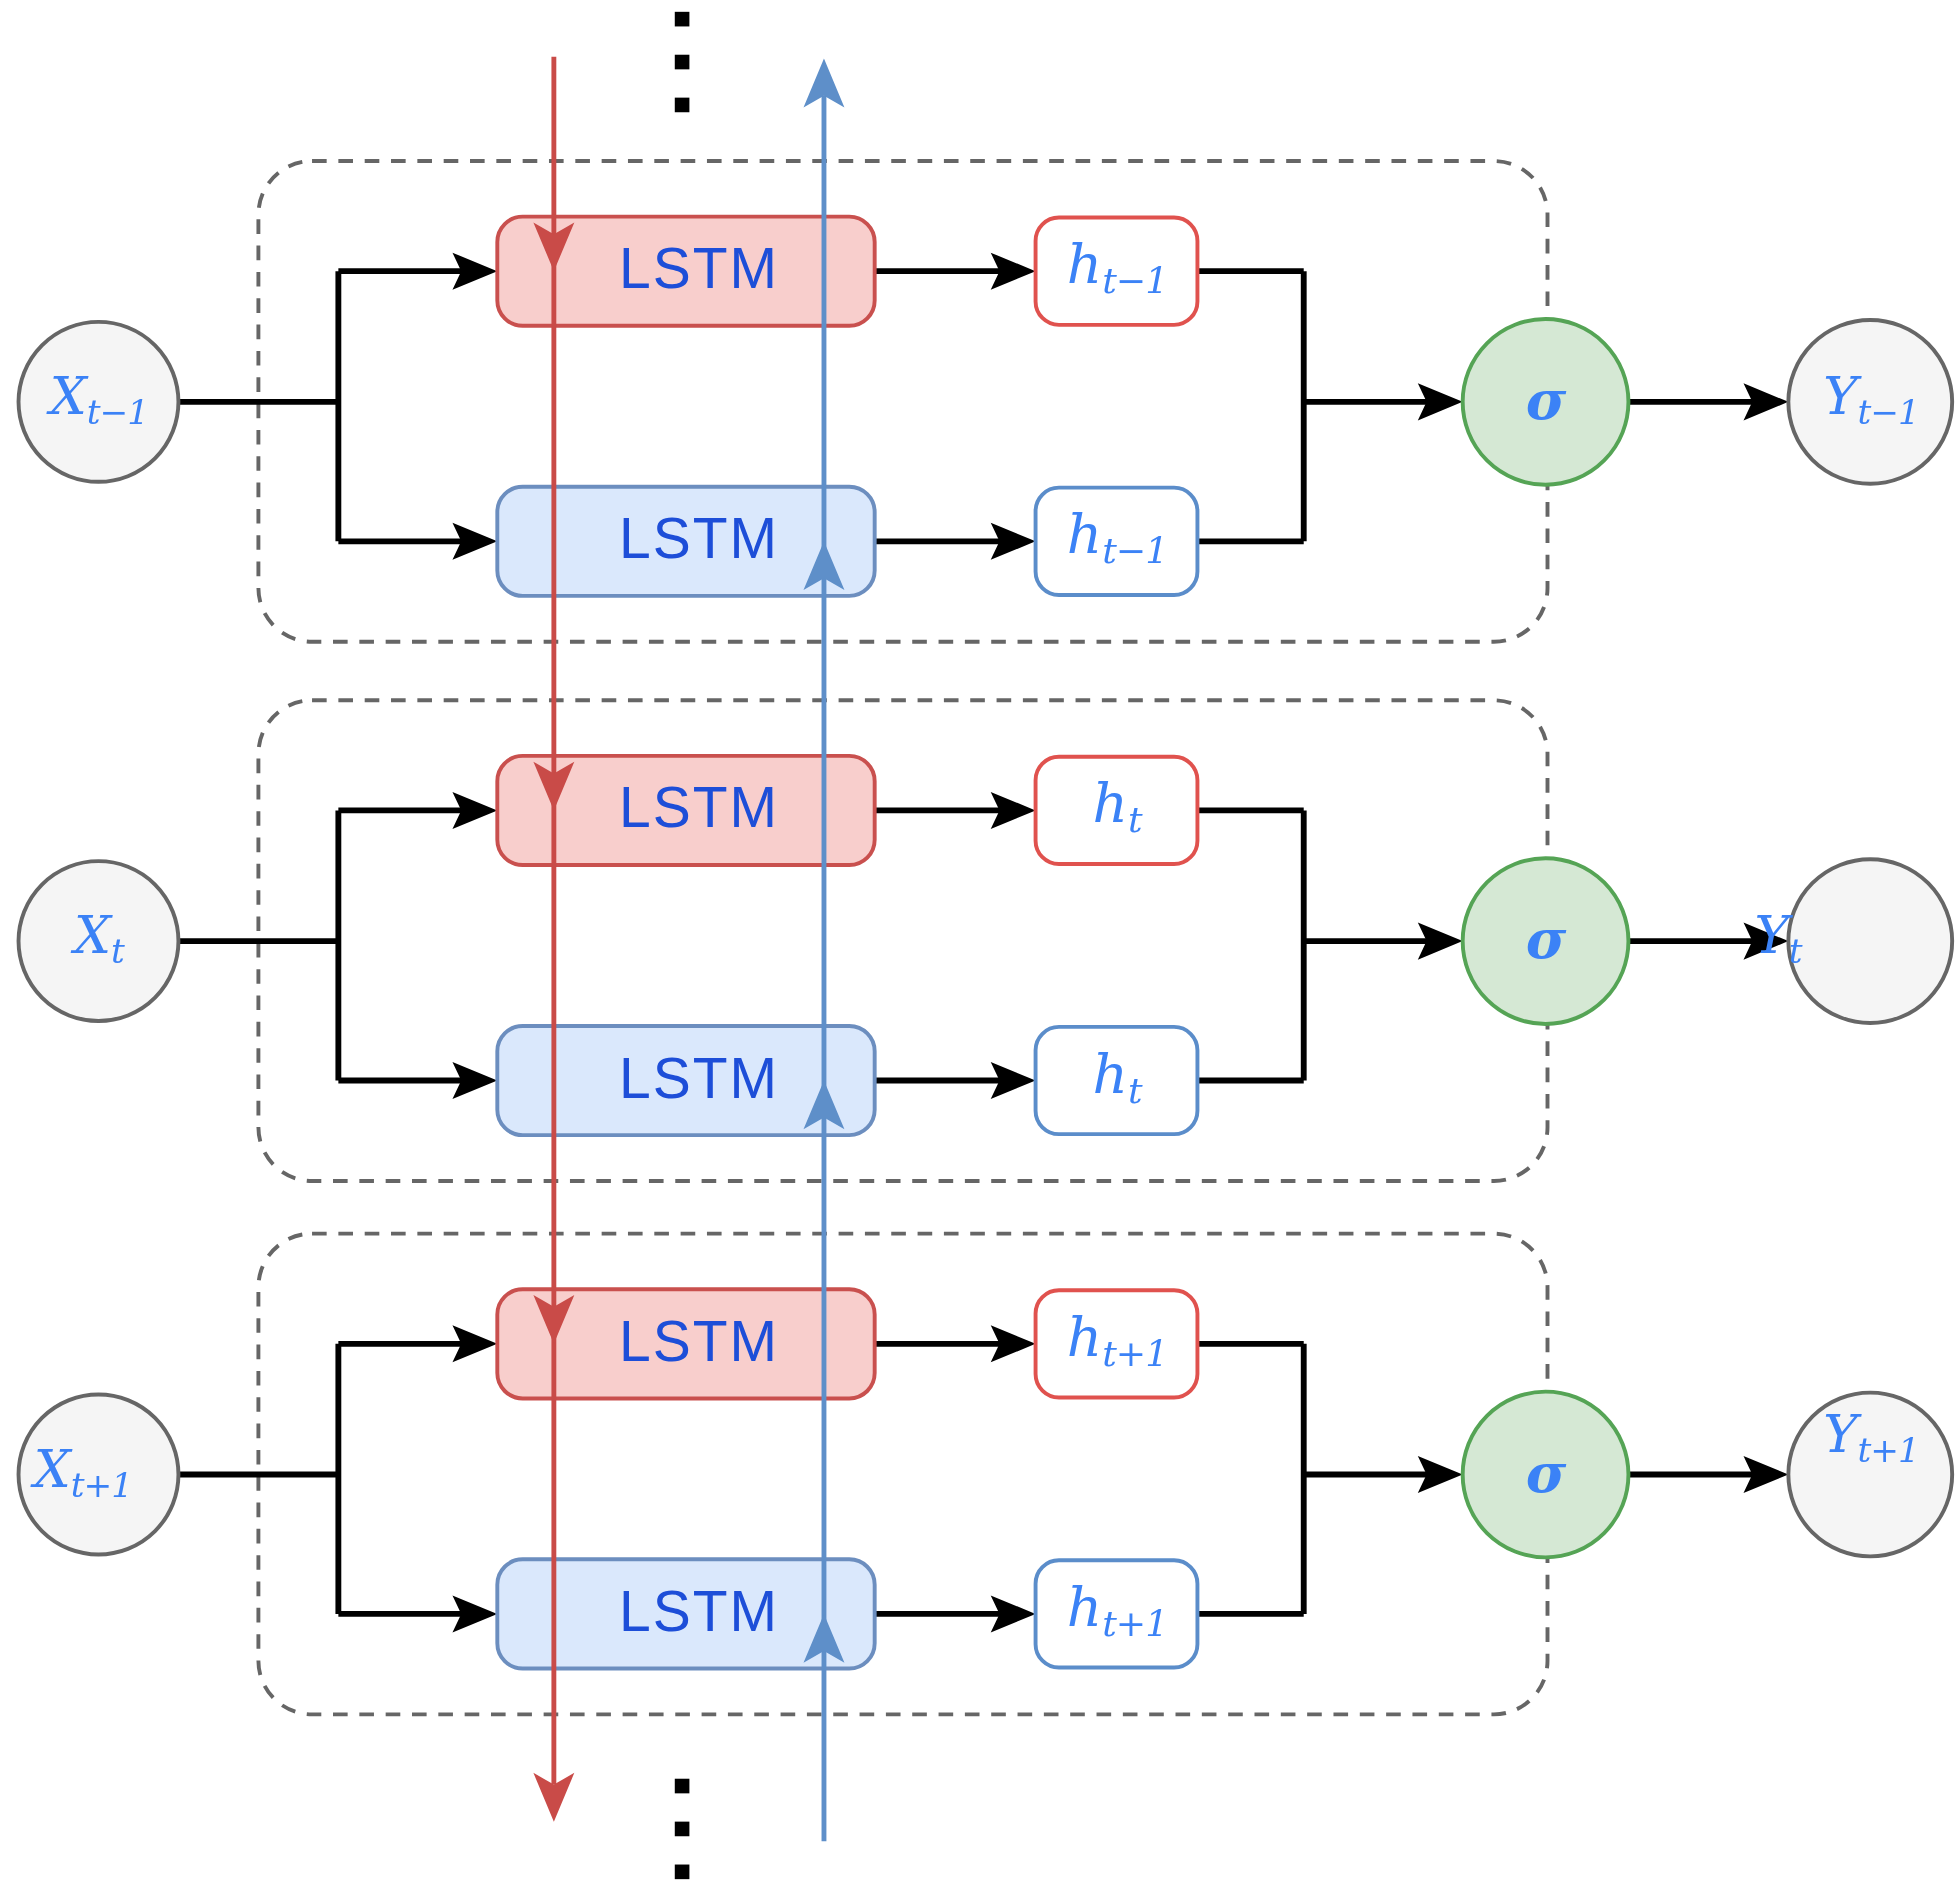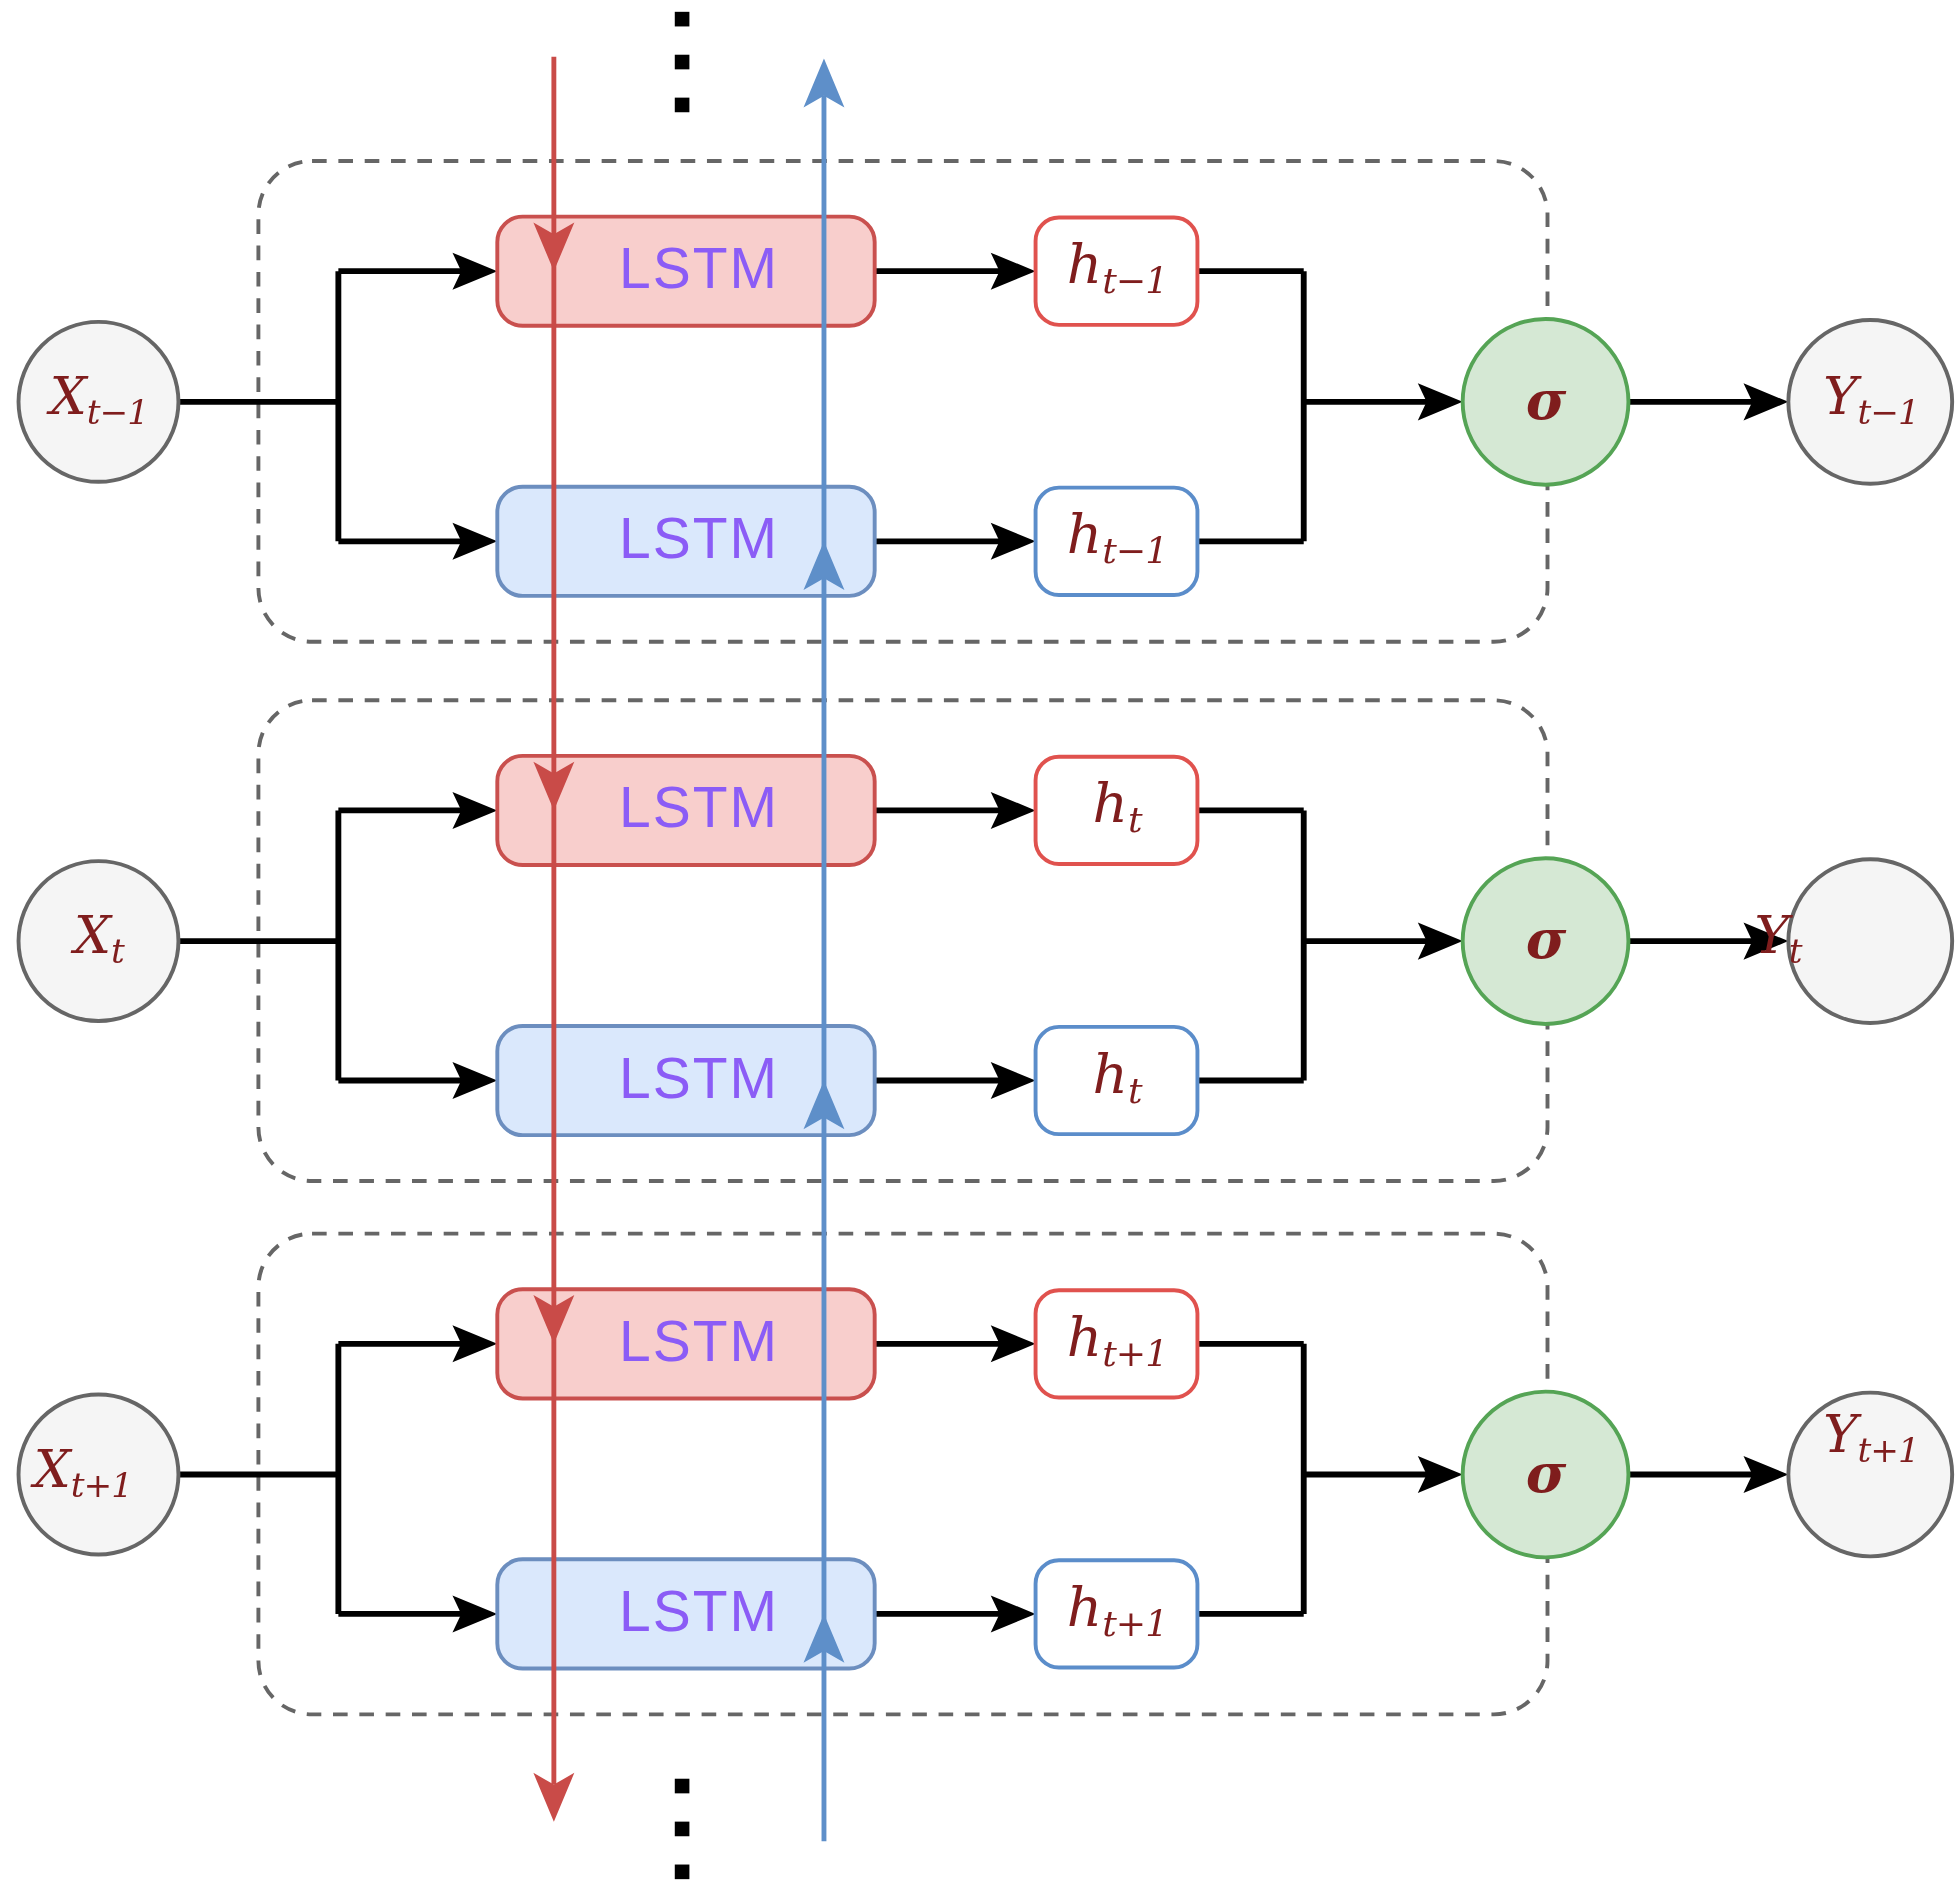--- a/index.html
+++ b/index.html
@@ -18,28 +18,28 @@
   .lstm-r{fill:#f8cecc;stroke:#c9504e;stroke-width:4;}
   .lstm-b{fill:#dae8fc;stroke:#6c8ebf;stroke-width:4;}
   .hbox-r{fill:#ffffff;stroke:#e0524e;stroke-width:4;}
   .hbox-b{fill:#ffffff;stroke:#5b8dca;stroke-width:4;}
   .gnode{fill:#f5f5f5;stroke:#666666;stroke-width:4;}
   .snode{fill:#d5e8d4;stroke:#55a455;stroke-width:4;}
   .dot{fill:#000000;}
 
   
   .lbl{position:absolute;transform:translate(-50%,-54%);white-space:nowrap;
-       color:#7f1d1d;line-height:1;}
+       color:#3b82f6;line-height:1;}
   .math{font-family:"DejaVu Serif", serif;font-style:italic;}
   .math sub{font-size:0.66em;font-style:italic;vertical-align:-0.28em;letter-spacing:-1px;}
   .xy-lbl{font-size:52px;}
   .h-lbl{font-size:55px;}
   .sigma-lbl{font-size:55px;font-weight:600;}
   .lstm-lbl{font-family:"Liberation Sans", sans-serif;font-size:57px;font-weight:500;
-            color:#8b5cf6;letter-spacing:2px;}
+            color:#1d4ed8;letter-spacing:2px;}
 </style>
 </head>
 <body>
 
 <div id="stage">
 
 <svg width="1959" height="1890" viewBox="0 0 2009 1938">
 
   <rect class="dashrect" x="265" y="165" width="1322" height="493" rx="55"></rect>
   <rect class="dashrect" x="265" y="718" width="1322" height="493" rx="55"></rect>

